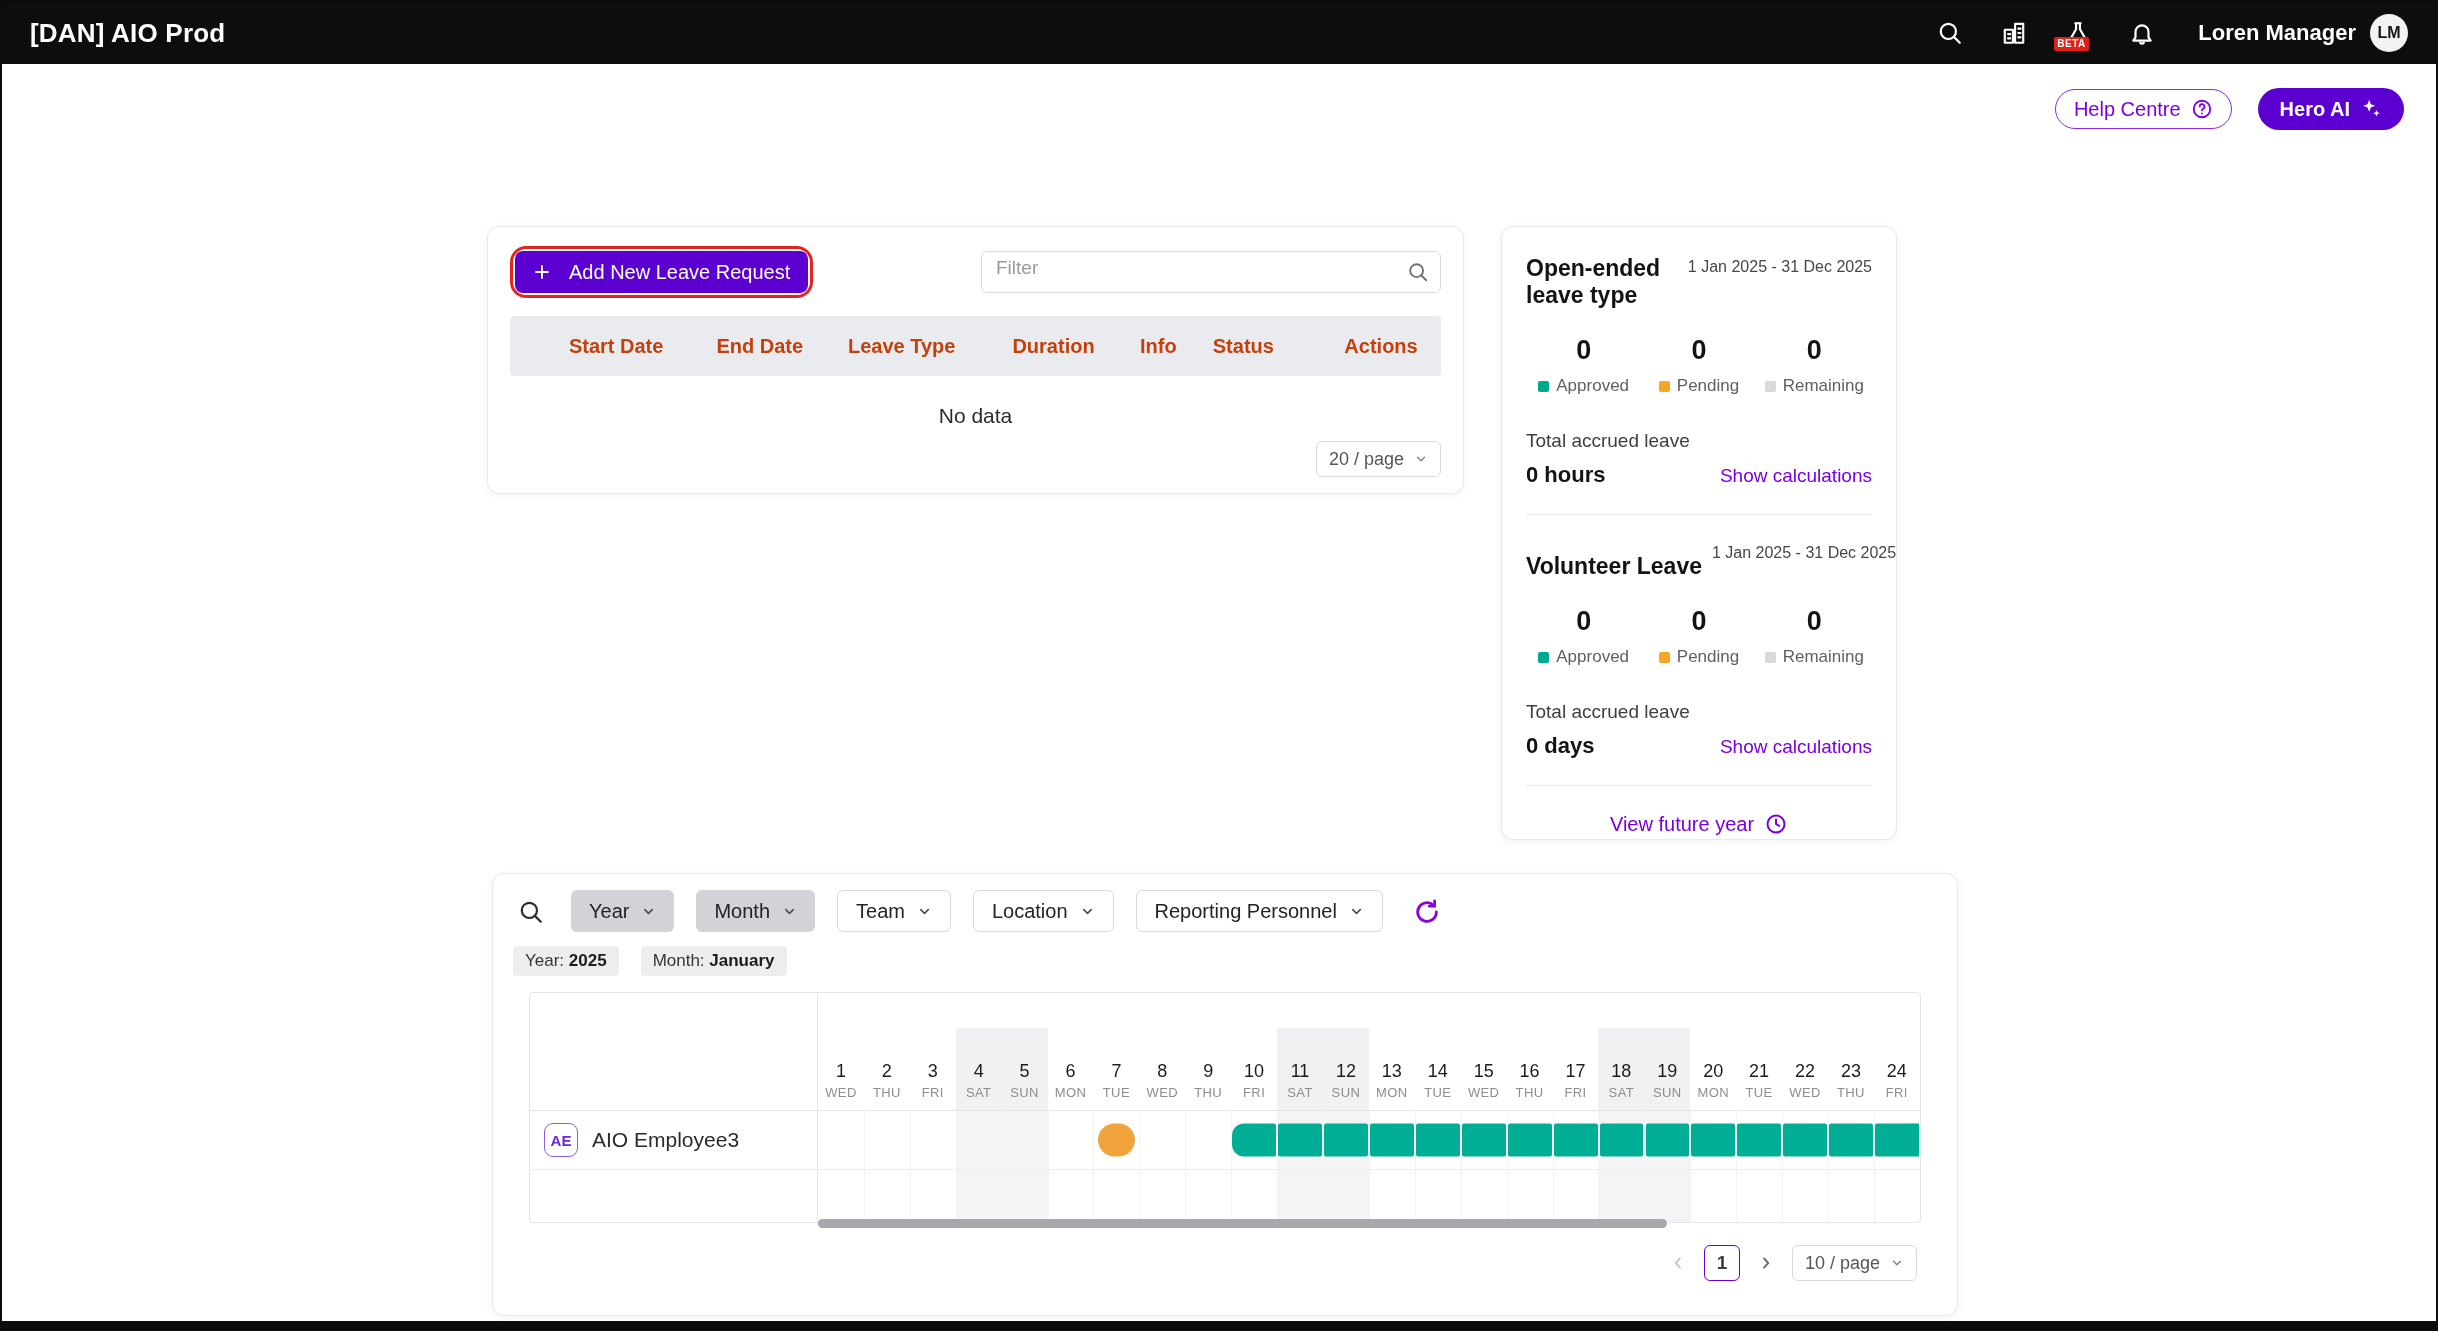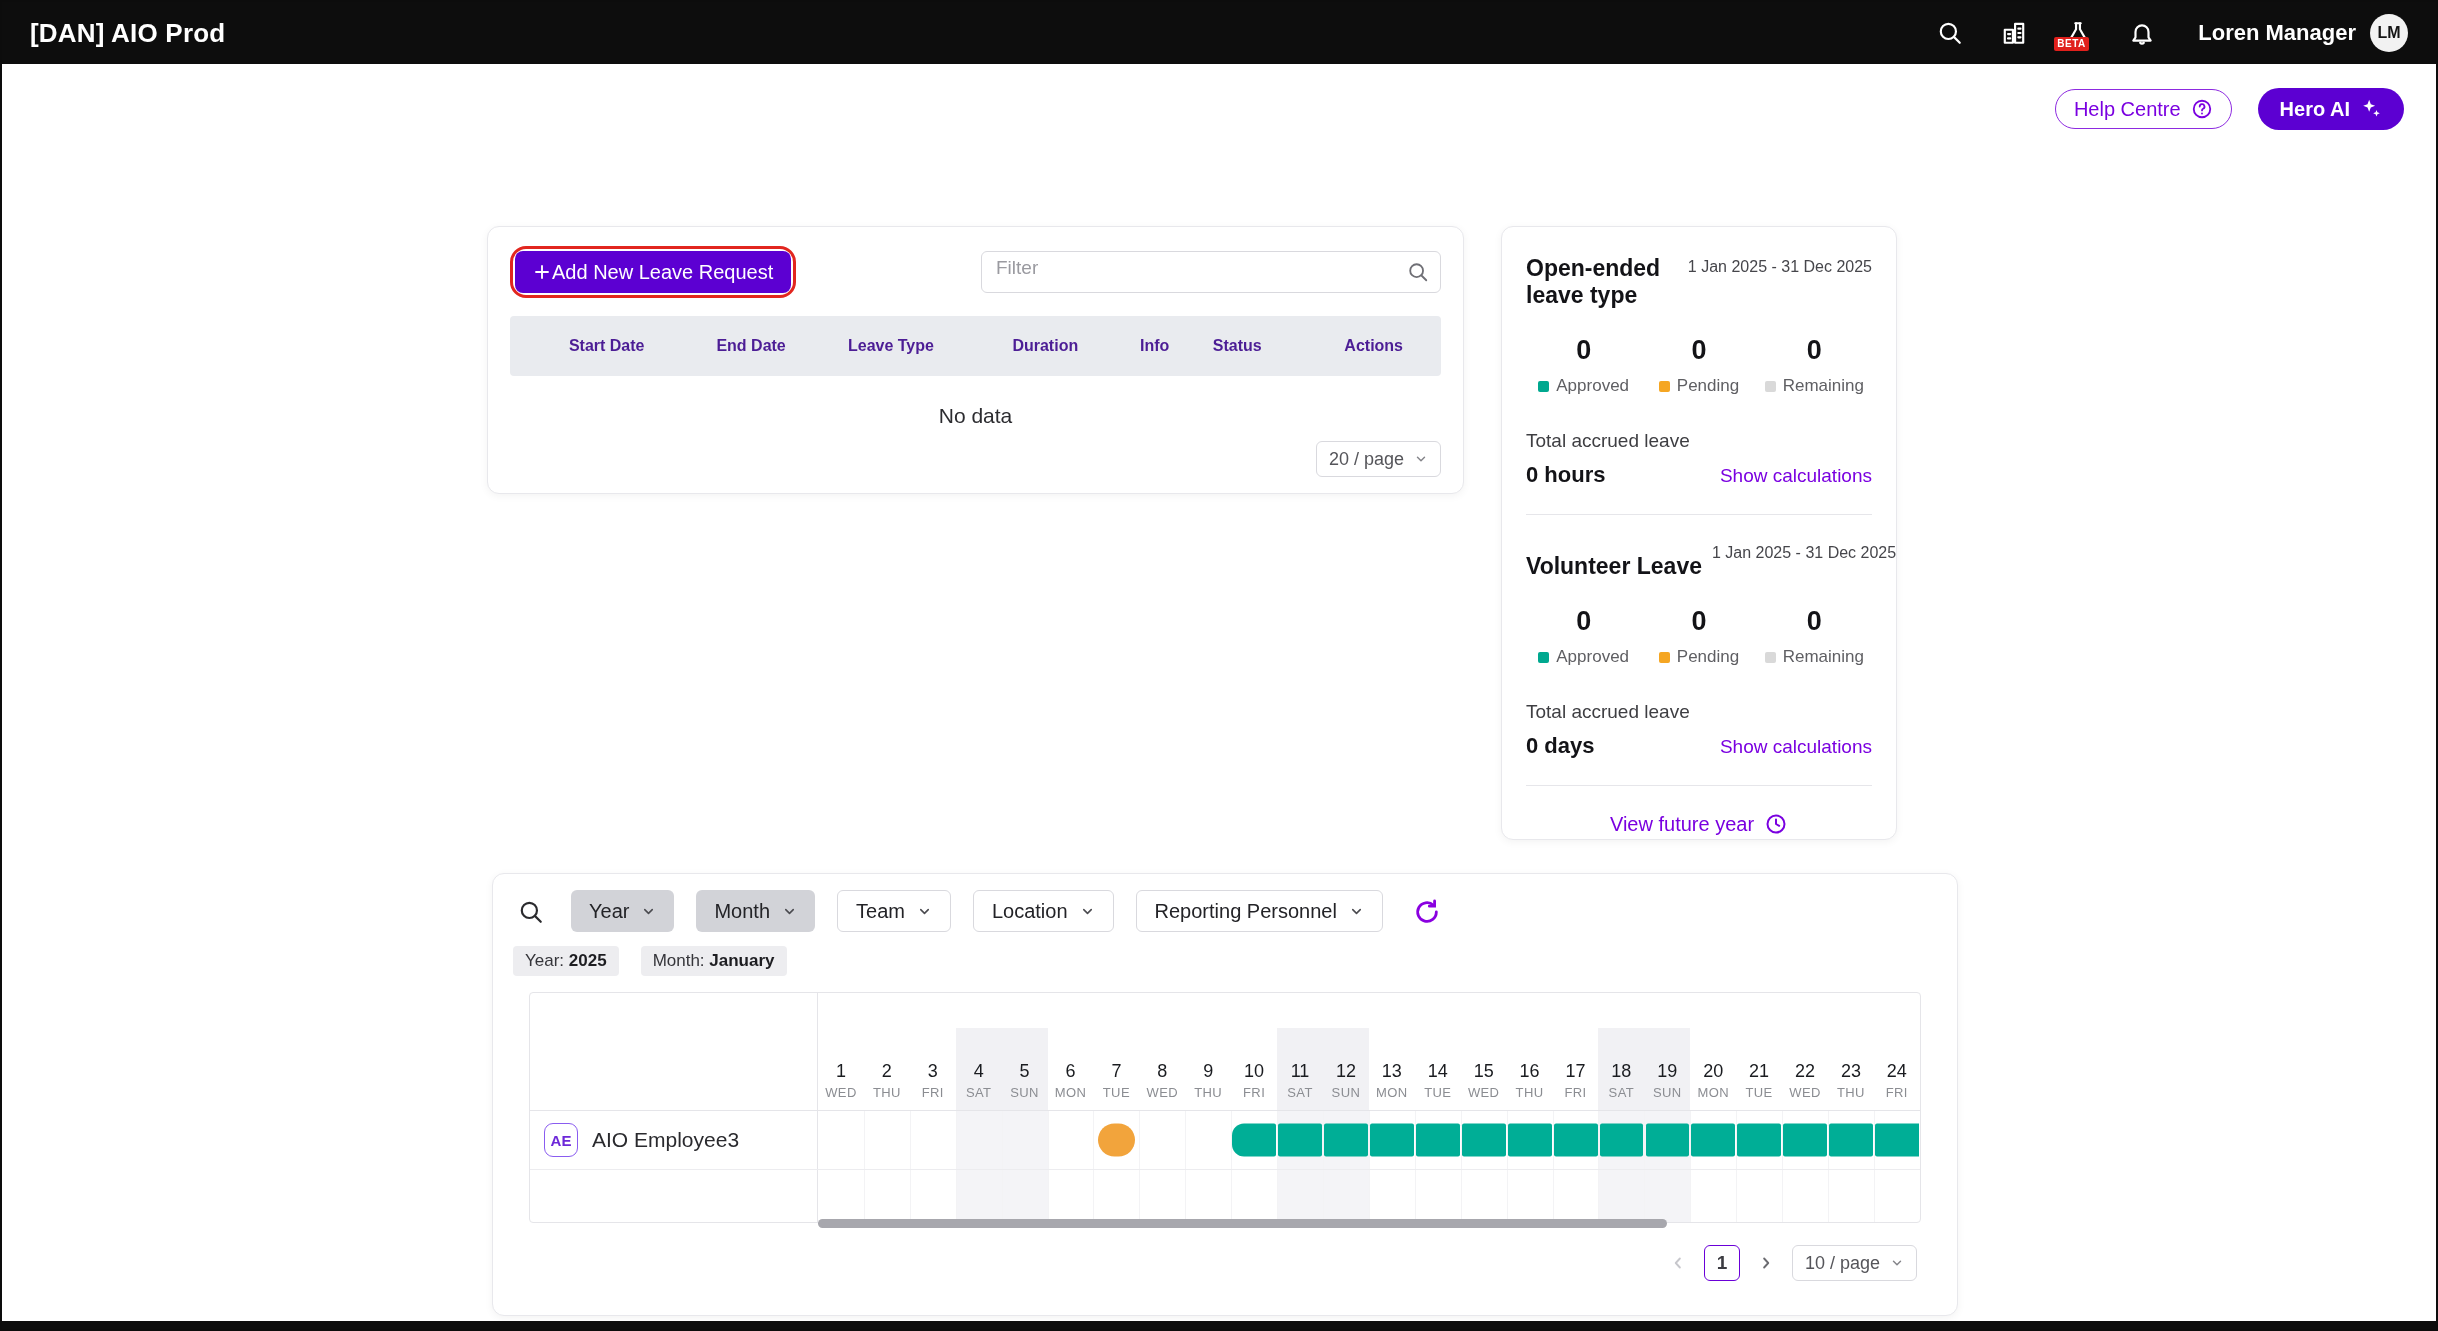--- a/index.html
+++ b/index.html
@@ -29,27 +29,27 @@
 
   
   .card { position:absolute; background:#fff; border:1px solid #e8e8ec; border-radius:12px; box-shadow:0 2px 8px rgba(0,0,0,.05); }
   .card-leave { left:485px; top:224px; width:977px; height:268px; }
   .card-balance { left:1499px; top:224px; width:396px; height:614px; padding:28px 24px 16px; }
   .card-calendar { left:490px; top:871px; width:1466px; height:443px; }
 
   
   .lr-controls { display:flex; align-items:center; justify-content:space-between; padding:19px 22px 0; }
   .ring { display:inline-block; border:3px solid #e2261f; border-radius:16px; padding:2px; }
-  .add-btn { height:42px; display:inline-flex; align-items:center; gap:1px; padding:0 18px; background:#5c00d2; color:#fff; border:none; border-radius:8px; font-size:20px; cursor:pointer; font-family:inherit; }
+  .add-btn { height:42px; display:inline-flex; align-items:center; gap:18px; padding:0 18px; background:#5c00d2; color:#fff; border:none; border-radius:8px; font-size:20px; cursor:pointer; font-family:inherit; }
   .add-btn svg { width:18px; height:18px; stroke:#fff; stroke-width:2.5; stroke-linecap:round; fill:none; }
   .filter-wrap { position:relative; width:460px; }
   .filter-input { width:100%; height:42px; border:1px solid #d9d9de; border-radius:6px; padding:0 44px 8px 14px; font-size:19px; color:#333; font-family:inherit; outline:none; }
   .filter-input::placeholder { color:#9a9aa0; }
   .filter-wrap svg { position:absolute; right:12px; top:10px; width:22px; height:22px; stroke:#6f6f75; fill:none; stroke-width:2; stroke-linecap:round; }
-  .lr-table-header { display:flex; margin:18px 22px 0; height:60px; background:#e9ebef; border-radius:4px; align-items:center; font-weight:bold; font-size:16px; color:#4c1d95; }
+  .lr-table-header { display:flex; margin:18px 22px 0; height:60px; background:#e9ebef; border-radius:4px; align-items:center; font-weight:bold; font-size:20px; color:#c2410c; }
   .lr-col { padding:0 12px; white-space:nowrap; overflow:hidden; }
   .lr-col:nth-child(1){ width:47px; }
   .lr-col:nth-child(2){ width:148px; }
   .lr-col:nth-child(3){ width:132px; }
   .lr-col:nth-child(4){ width:165px; }
   .lr-col:nth-child(5){ width:128px; }
   .lr-col:nth-child(6){ width:73px; }
   .lr-col:nth-child(7){ width:132px; }
   .lr-col:nth-child(8){ width:109px; }
   .lr-empty { text-align:center; margin-top:28px; font-size:21px; color:#2c2c30; }

